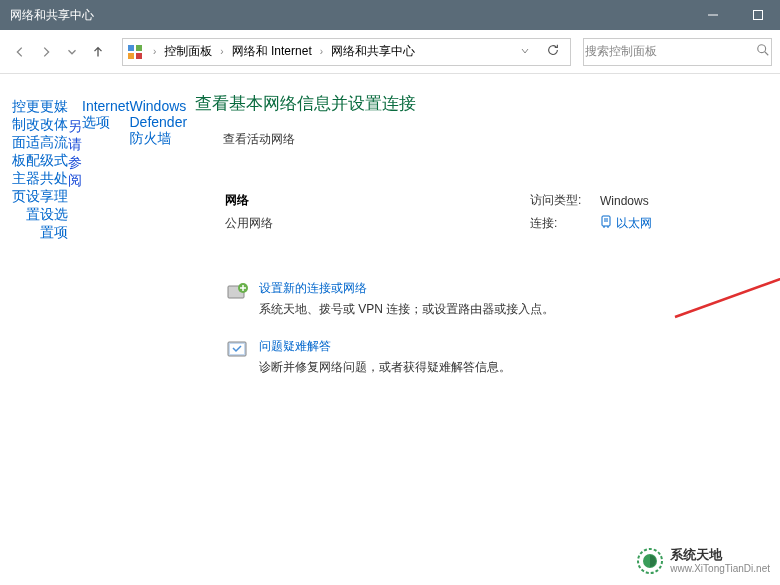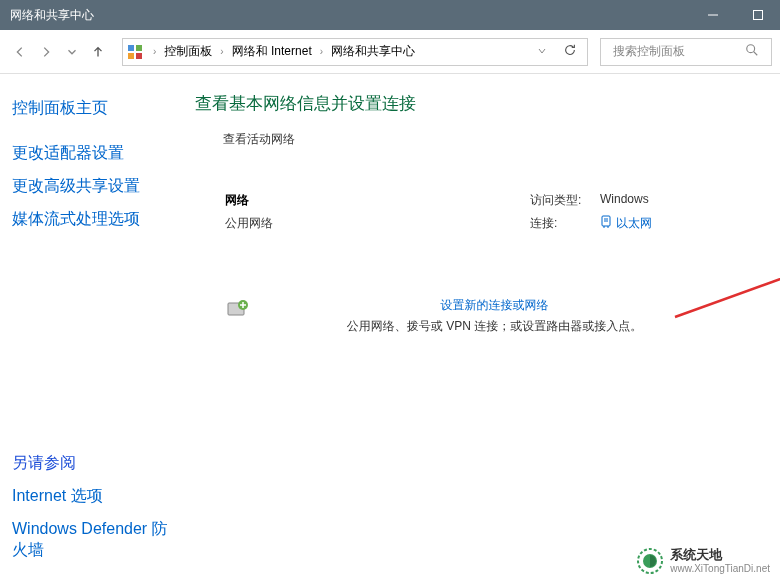--- a/index.html
+++ b/index.html
@@ -17,47 +17,47 @@
     .nav-arrow svg { width: 14px; height: 14px; }
     .nav-up { color: #555; }
     
     .breadcrumb { flex: 1; height: 28px; border: 1px solid #ccc; display: flex; align-items: center; padding: 0 4px; margin: 0 8px; font-size: 12px; background: #fff; }
     .breadcrumb-icon { width: 16px; height: 16px; margin-right: 6px; display: flex; align-items: center; justify-content: center; }
     .breadcrumb-item { padding: 0 4px; }
     .breadcrumb-sep { color: #888; padding: 0 4px; font-size: 10px; }
     .breadcrumb-dropdown { margin-left: auto; color: #888; padding: 0 6px; }
     .breadcrumb-refresh { margin-left: 4px; color: #555; padding: 0 6px; }
     
-    .searchbox { width: 172px; height: 28px; border: 1px solid #ccc; display: flex; align-items: center; padding: 0 12px; font-size: 12px; color: #888; }
+    .searchbox { width: 189px; height: 28px; border: 1px solid #ccc; display: flex; align-items: center; padding: 0 1px; font-size: 12px; color: #888; }
     .searchbox-text { flex: 1; }
     .searchbox-icon { color: #888; }
     
     .body { display: flex; height: calc(100% - 74px); }
     
-    .sidebar { width: 185px; padding: 18px 12px; display: flex; flex-direction: column; font-size: 16px; }
+    .sidebar { width: 185px; padding: 18px 12px; display: flex; flex-direction: row; font-size: 14px; }
     .sidebar-link { color: #0066cc; padding: 6px 0; }
     .sidebar-spacer { flex: 1; }
     .sidebar-heading { color: #1d4ed8; padding: 6px 0; margin-top: 20px; }
     
     .main { flex: 1; padding: 18px 20px 18px 10px; position: relative; }
     .main-title { color: #0a6b3f; font-size: 17px; margin-bottom: 16px; }
     .section-heading { font-size: 12px; color: #333; margin-bottom: 14px; margin-left: 28px; }
     
     .network-row { display: flex; padding: 0 30px 24px 30px; font-size: 12px; margin-top: 44px; }
     .network-left { flex: 1; }
     .network-name { font-weight: bold; margin-bottom: 6px; }
     .network-type { color: #333; }
     .network-right { width: 200px; }
-    .network-info-row { display: flex; margin-bottom: 6px; }
+    .network-info-row { display: flex; margin-bottom: 6px; align-items: center; }
     .network-info-label { width: 70px; color: #333; }
     .network-info-value { color: #333; }
     .network-link { color: #0066cc; display: flex; align-items: center; gap: 4px; }
     .network-link-icon svg { width: 12px; height: 14px; }
     
-    .settings-section { margin-top: 29px; text-align: center; }
+    .settings-section { margin-top: 12px; }
     .settings-item { display: flex; padding: 6px 30px 14px 30px; font-size: 12px; align-items: flex-start; gap: 10px; }
     .settings-icon { width: 24px; height: 24px; flex-shrink: 0; display: flex; align-items: center; justify-content: center; }
     .settings-text { flex: 1; }
     .settings-link { color: #0066cc; margin-bottom: 4px; }
     .settings-desc { color: #333; }
     
     .arrow-annotation { position: absolute; left: 480px; top: 188px; pointer-events: none; }
     .arrow-annotation svg { width: 160px; height: 60px; }
     
     .watermark { position: absolute; right: 10px; bottom: 10px; display: flex; align-items: center; gap: 6px; font-size: 12px; }
@@ -197,24 +197,37 @@
       <div class="settings-item">
         <div class="settings-icon">
           <svg viewBox="0 0 24 24">
               <rect x="3" y="6" width="16" height="12" rx="1" fill="#d0d0d0" stroke="#888"></rect>
               <circle cx="18" cy="8" r="5" fill="#6ab04c"></circle>
               <path d="M18 5 L18 11 M15 8 L21 8" stroke="#fff" stroke-width="1.5"></path>
             </svg>
         </div>
         <div class="settings-text">
           <div class="settings-link">设置新的连接或网络</div>
-          <div class="settings-desc">公用网络、拨号或 VPN 连接；或设置路由器或接入点。</div>
-        </div>
-      </div>
-
+          <div class="settings-desc">系统天地、拨号或 VPN 连接；或设置路由器或接入点。</div>
+        </div>
+      </div>
+
+      <div class="settings-item">
+        <div class="settings-icon">
+          <svg viewBox="0 0 24 24">
+              <rect x="3" y="4" width="18" height="14" rx="1" fill="#c5d8ee" stroke="#888"></rect>
+              <rect x="5" y="6" width="14" height="10" fill="#fff"></rect>
+              <path d="M8 10 L11 13 L16 8" fill="none" stroke="#4a90d9" stroke-width="1.5"></path>
+            </svg>
+        </div>
+        <div class="settings-text">
+          <div class="settings-link">问题疑难解答</div>
+          <div class="settings-desc">诊断并修复网络问题，或者获得疑难解答信息。</div>
+        </div>
+      </div>
     </div>
 
     <div class="arrow-annotation">
       <svg viewBox="0 0 160 60">
         <defs>
             <marker id="ah" markerWidth="10" markerHeight="10" refX="8" refY="3" orient="auto">
               <path d="M0,0 L0,6 L9,3 z" fill="#e03030"></path>
             </marker>
           </defs>
         <path d="M10 55 Q 80 30 148 5" fill="none" stroke="#e03030" stroke-width="2.5" marker-end="url(#ah)"></path>

